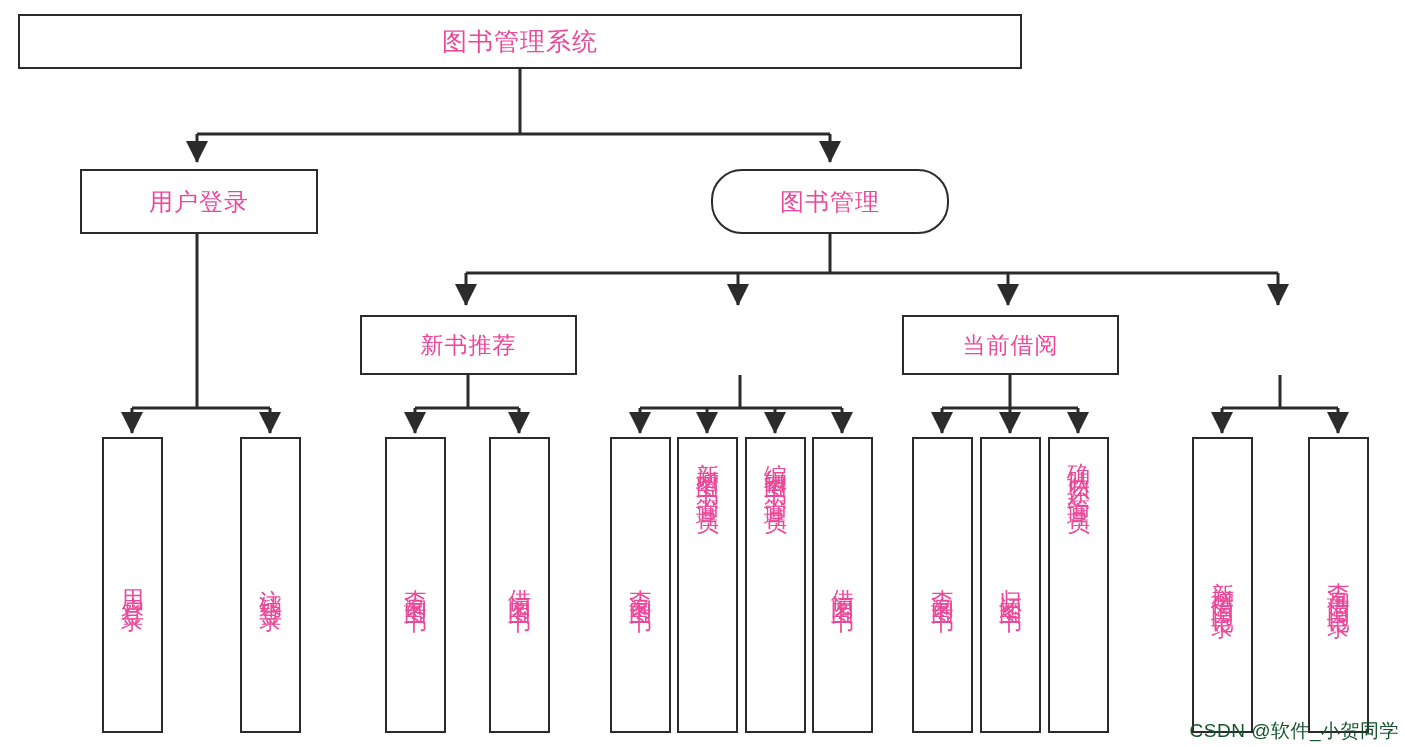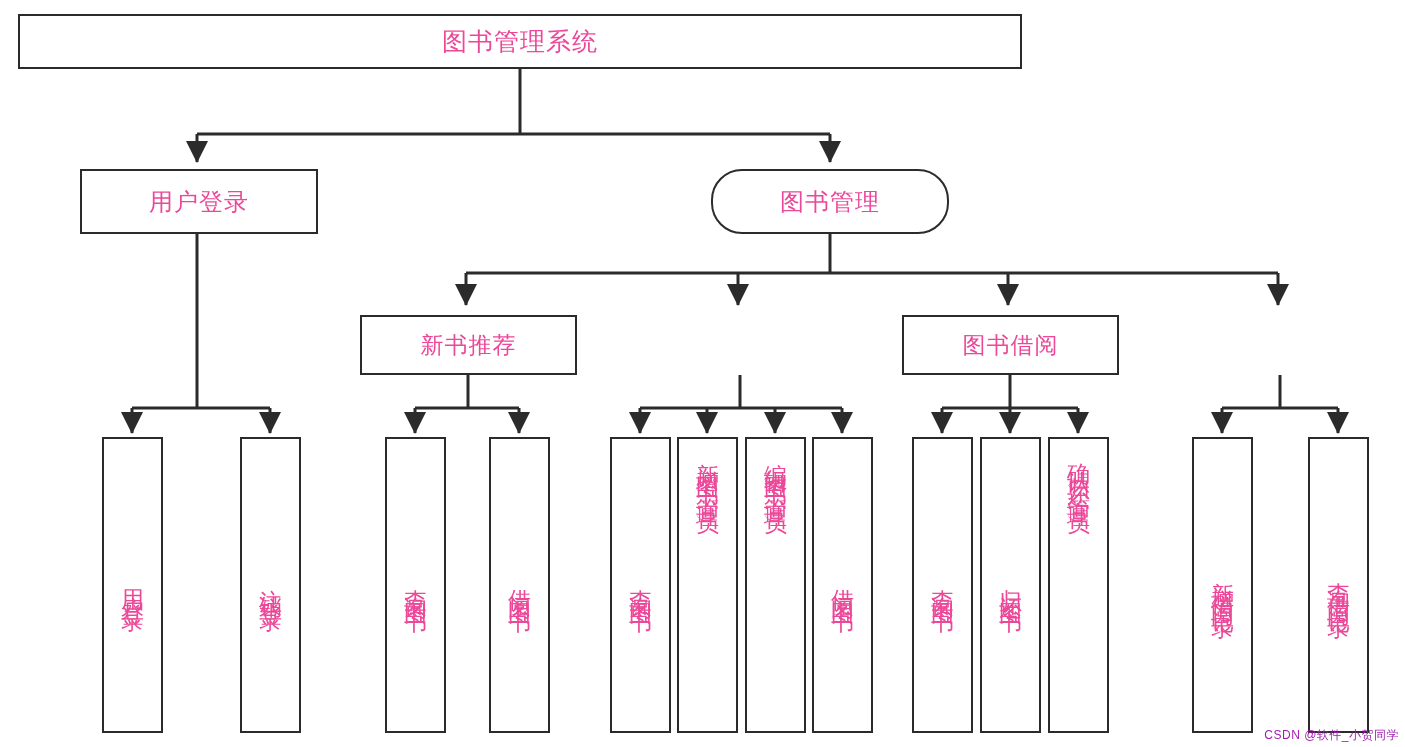--- a/index.html
+++ b/index.html
@@ -59,22 +59,22 @@
     white-space: nowrap;
   }
   .node.leaf.center {
     align-items: center;
     padding-top: 0;
   }
   .watermark {
     position: absolute;
     right: 6px;
     bottom: 3px;
-    font-size: 12px;
-    color: #a21caf;
+    font-size: 19px;
+    color: #14532d;
     white-space: nowrap;
     letter-spacing: 0.5px;
   }
 </style>
 </head>
 <body>
 
 <div id="canvas">
 
   <svg id="edges" viewBox="0 0 1405 747" width="1405" height="747">
@@ -135,21 +135,21 @@
     <span class="lbl">用户登录</span>
   </div>
   <div class="node level1" style="left:711px; top:169px; width:238px; height:65px;border-radius:31px;">
     <span class="lbl">图书管理</span>
   </div>
 
   <div class="node level2" style="left:360px; top:315px; width:217px; height:60px;">
     <span class="lbl">新书推荐</span>
   </div>
   <div class="node level2" style="left:902px; top:315px; width:217px; height:60px;">
-    <span class="lbl">图书借阅</span>
+    <span class="lbl">当前借阅</span>
   </div>
 
   <div class="node leaf center" style="left:102px; top:437px; width:61px; height:296px;">
     <span class="lbl">用户登录</span>
   </div>
   <div class="node leaf center" style="left:240px; top:437px; width:61px; height:296px;">
     <span class="lbl">注销登录</span>
   </div>
 
   <div class="node leaf center" style="left:385px; top:437px; width:61px; height:296px;">

